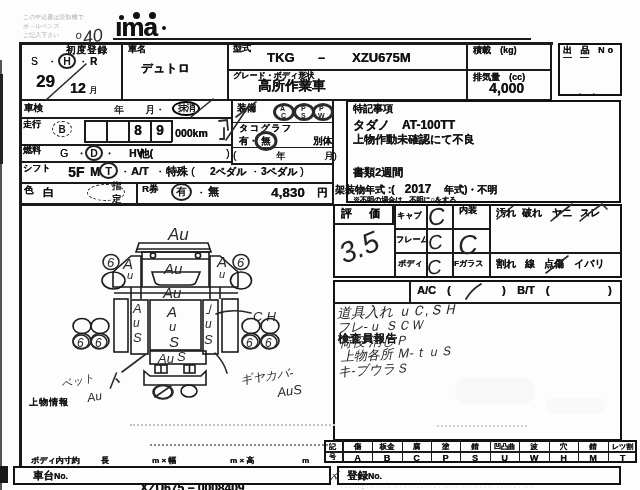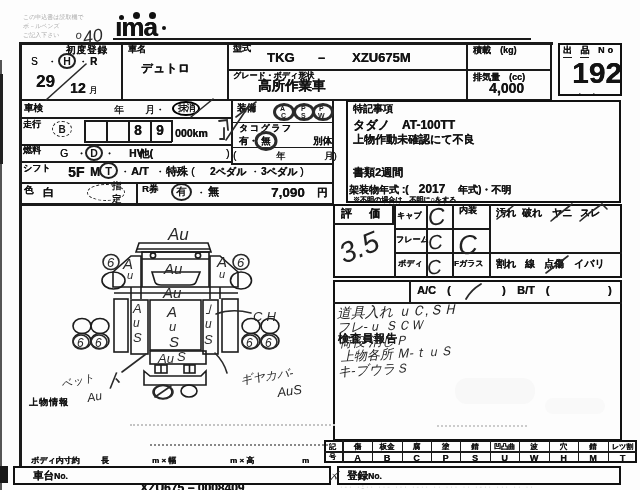--- a/index.html
+++ b/index.html
@@ -25,21 +25,20 @@
 <div style="position:absolute;left:149px;top:12px;width:7px;height:7px;background:#111;border-radius:50%;"></div>
 <div style="position:absolute;left:162px;top:26px;width:4px;height:4px;background:#111;border-radius:50%;"></div>
 
 
 <div class="h" style="left:113px;top:38px;width:418px;height:2px;"></div>
 
 <div class="bx" style="left:558px;top:43px;width:64px;height:53px;border-width:2px;"></div>
 <div class="t b" style="left:563px;top:46px;font-size:9px;letter-spacing:3px;">出 品 No</div>
 <div class="h" style="left:563px;top:57px;width:9px;height:1px;"></div>
 <div class="h" style="left:580px;top:57px;width:9px;height:1px;"></div>
-<div class="t b" style="left:572px;top:58px;font-size:30px;">192</div>
 <div class="t" style="left:576px;top:90px;font-size:7px;color:#777;">・　・</div>
 
 <div class="v" style="left:19px;top:42px;width:3px;height:425px;"></div>
 <div class="h" style="left:19px;top:42px;width:534px;height:2.5px;"></div>
 <div class="v" style="left:550px;top:42px;width:2px;height:58px;"></div>
 <div class="h" style="left:19px;top:99px;width:533px;height:1.5px;"></div>
 
 <div class="v" style="left:121px;top:42px;width:1.5px;height:58px;"></div>
 <div class="t b" style="left:26px;top:45px;font-size:9.5px;letter-spacing:1px;margin-left:40px;">初度登録</div>
 <div class="t" style="left:31px;top:57px;font-size:10px;">S</div>
@@ -157,31 +156,31 @@
       <span style="font-size:9.5px;font-weight:bold;margin-left:24px;">指定</span>
     </div>
 <div class="v" style="left:136px;top:182px;width:1.5px;height:23px;"></div>
 <div class="t b" style="left:142px;top:184px;font-size:9.5px;">R券</div>
 
 <div class="circ" style="left:171px;top:183px;width:21px;height:18px;border-width:2.5px;">
       <span style="font-size:10.5px;font-weight:bold;">有</span>
     </div>
 <div class="t" style="left:196px;top:188px;font-size:10px;">・</div>
 <div class="t b" style="left:208px;top:186px;font-size:11px;">無</div>
-<div class="t b" style="left:271px;top:186px;font-size:13.5px;">7,090</div>
+<div class="t b" style="left:271px;top:186px;font-size:13.5px;">4,830</div>
 <div class="t" style="left:317px;top:187px;font-size:10.5px;font-weight:bold;">円</div>
 
 <div class="h" style="left:19px;top:203px;width:315px;height:2.5px;"></div>
 
 <div class="bx" style="left:346px;top:100px;width:275px;height:103px;border-width:2.5px;"></div>
 <div class="t b" style="left:353px;top:104px;font-size:10px;">特記事項</div>
 <div class="t b" style="left:353px;top:119px;font-size:12px;">タダノ　AT-100TT</div>
 <div class="t b" style="left:353px;top:134px;font-size:11px;">上物作動未確認にて不良</div>
 <div class="t b" style="left:353px;top:167px;font-size:11px;">書類2週間</div>
-<div class="t" style="left:349px;top:183px;font-size:10px;font-weight:bold;">架装物年式 :(　<span style="font-size:12px;">2017</span>　 年式)・不明</div>
+<div class="t" style="left:335px;top:183px;font-size:10px;font-weight:bold;">架装物年式 :(　<span style="font-size:12px;">2017</span>　 年式)・不明</div>
 <div class="t" style="left:353px;top:196px;font-size:7px;font-weight:bold;">※不明の場合は、不明に○をする。</div>
 
 <div class="bx" style="left:333px;top:204px;width:289px;height:74px;border-width:2.5px;"></div>
 
 <div class="v" style="left:392px;top:204px;width:1.5px;height:20px;"></div>
 <div class="h" style="left:333px;top:223px;width:61px;height:1.5px;"></div>
 <div class="t b" style="left:341px;top:208px;font-size:11px;letter-spacing:7px;">評 価</div>
 
 <div class="v" style="left:394px;top:204px;width:2px;height:74px;"></div>
 <div class="v" style="left:426px;top:204px;width:1.5px;height:74px;"></div>

